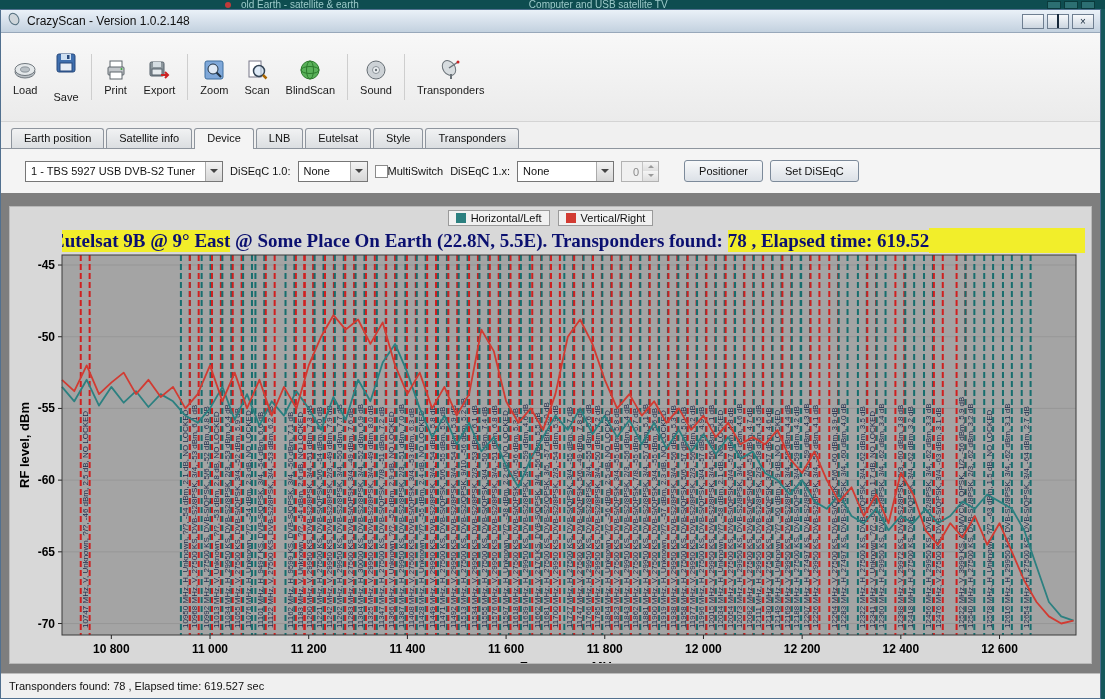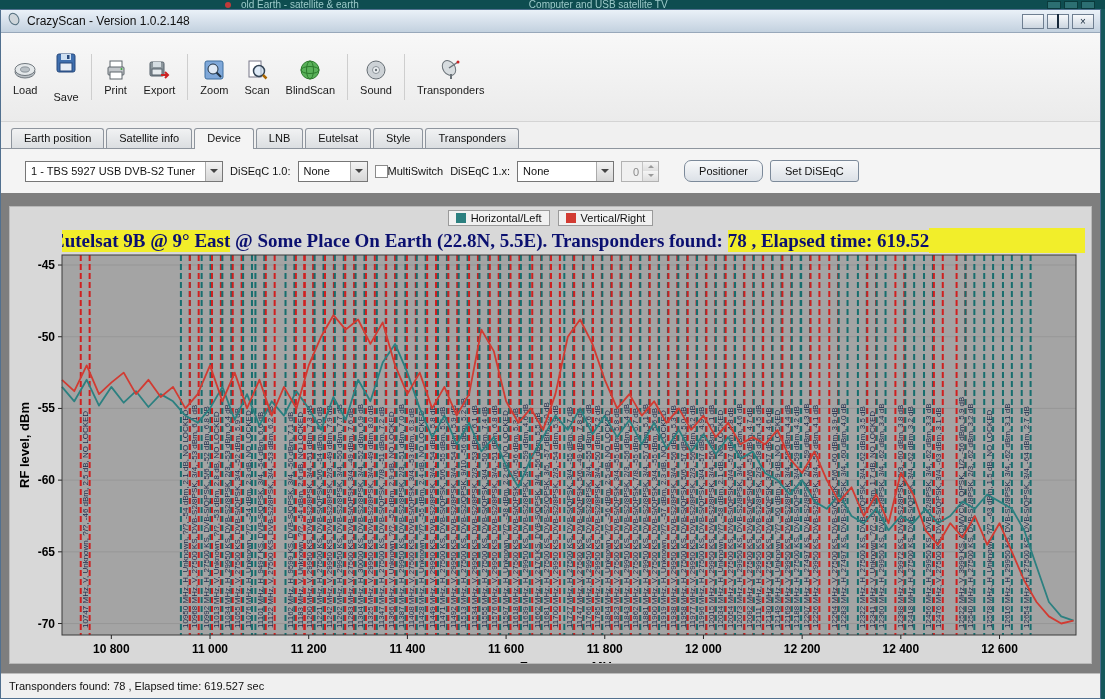--- a/index.html
+++ b/index.html
@@ -45,21 +45,21 @@
   .checkbox{width:13px;height:13px;border:1px solid #8a8a8a;background:#fff;box-sizing:border-box;}
   .cbrow{display:flex;align-items:center;justify-content:center;}
   .spin{display:flex;border:1px solid #b2b2b2;background:#f0f0f0;height:21px;box-sizing:border-box;color:#8a8a8a;}
   .spin .num{width:17px;text-align:right;padding:4px 3px 0 0;font-size:11px;}
   .spin .arrows{display:flex;flex-direction:column;border-left:1px solid #c4c4c4;}
   .spin .sa{flex:1;width:15px;display:flex;align-items:center;justify-content:center;background:linear-gradient(#f5f5f5,#dedede);}
   .caret-up{width:0;height:0;border-left:3px solid transparent;border-right:3px solid transparent;border-bottom:3px solid #9a9a9a;}
   .caret-dn{width:0;height:0;border-left:3px solid transparent;border-right:3px solid transparent;border-top:3px solid #9a9a9a;}
   .btn{height:22px;padding:0 14px;font-size:11px;color:#111;border:1px solid #7c8a9a;border-radius:3px;
        background:linear-gradient(#f8f9fa,#dce1e7);}
-  .btn.gap{margin-left:18px;border-radius:7px;}
+  .btn.gap{margin-left:18px;}
   
   .client{flex:1;background:#7e7e7e;padding:13px 8px 9px;box-sizing:border-box;min-height:0;}
   .chart-frame{height:100%;box-sizing:border-box;background:#d8d8d8;border:1px solid #b8b8b8;
                padding:2px 6px;display:flex;flex-direction:column;overflow:hidden;}
   .legend-row{display:flex;justify-content:center;gap:8px;padding:1px 0 2px;flex:none;}
   .legend-item{display:flex;align-items:center;gap:5px;border:1px solid #9a9a9a;background:#f1f1f1;
                font-size:11px;padding:1px 7px;color:#111;}
   .legend-sw{width:10px;height:10px;flex:none;}
   .title-row{height:25px;flex:none;overflow:hidden;display:flex;align-items:center;margin-left:46px;
              font-family:"Liberation Serif",serif;font-weight:bold;font-size:19px;color:#0b1070;}

